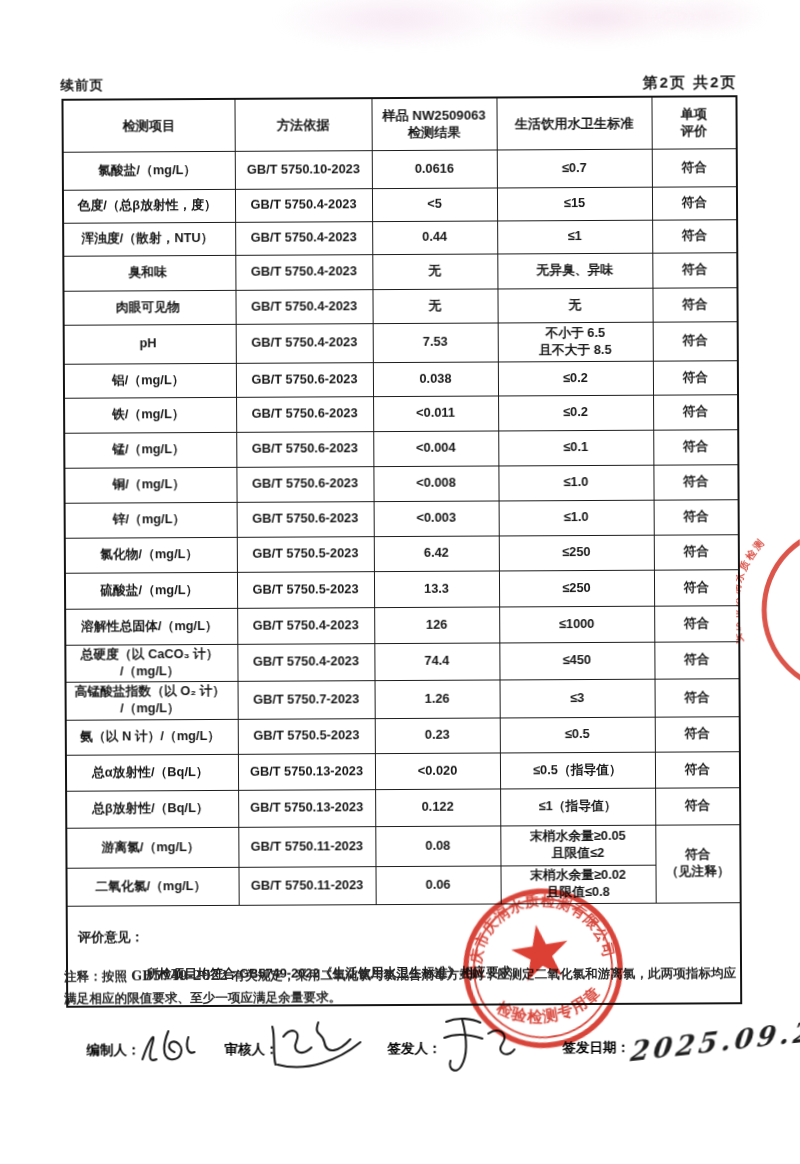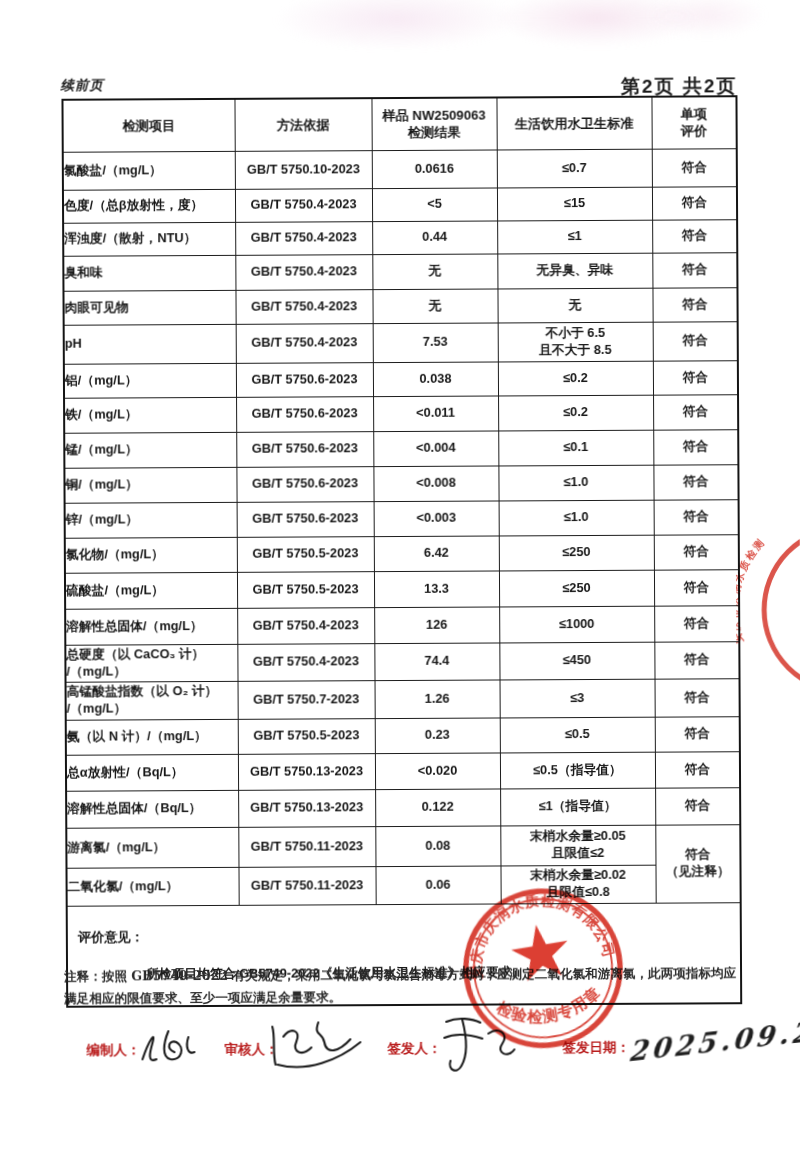--- a/index.html
+++ b/index.html
@@ -10,48 +10,48 @@
   }
   .doc{position:absolute;inset:0;transform:rotate(-0.3deg);transform-origin:50% 50%;}
   .smudge{position:absolute;pointer-events:none;filter:blur(3px);}
   .smudge.s1{left:275px;top:-12px;width:250px;height:62px;
     background:radial-gradient(ellipse at center,rgba(233,196,224,0.34),rgba(233,196,224,0) 70%);}
   .smudge.s2{left:495px;top:-10px;width:210px;height:58px;
     background:radial-gradient(ellipse at center,rgba(236,198,222,0.42),rgba(236,198,222,0) 70%);}
   .smudge.s3{left:650px;top:-6px;width:120px;height:46px;
     background:radial-gradient(ellipse at center,rgba(238,205,226,0.30),rgba(238,205,226,0) 70%);}
 
-  .top-note{position:absolute;left:63px;top:75px;font-size:13.5px;font-weight:700;letter-spacing:1px;font-style:italic;}
-  .page-ind{position:absolute;right:60px;top:75px;font-size:19px;font-weight:700;letter-spacing:2px;}
+  .top-note{position:absolute;left:63px;top:75px;font-size:13.5px;font-weight:700;letter-spacing:1px;}
+  .page-ind{position:absolute;right:60px;top:75px;font-size:15px;font-weight:700;letter-spacing:2px;}
 
   table.report{
     position:absolute;left:64px;top:97px;width:674px;
     border-collapse:collapse;table-layout:fixed;
     border:2.5px solid #141414;
   }
   table.report th,table.report td{
     border:1.4px solid #1d1d1d;
     padding:1px 4px;
     text-align:center;vertical-align:middle;
     font-size:12.8px;font-weight:700;line-height:1.3;
     white-space:pre-line;color:#181818;
   }
   table.report th{font-size:13.2px;}
-  table.report td.item{text-align:left;padding-left:0;}
+  table.report td.item{text-align:center;padding-left:0;}
   td.opinion-cell{text-align:left !important;vertical-align:top !important;padding:6px 10px !important;}
   .op-label{font-size:13.2px;font-weight:700;}
   .op-text{font-size:12.8px;font-weight:700;margin-left:68px;margin-top:4px;}
 
   .note-para{
     position:absolute;left:62px;top:964px;width:682px;
     font-size:12.6px;line-height:1.75;font-weight:600;color:#2a2a2a;
     font-family:"DejaVu Serif","Liberation Serif",serif;
   }
 
-  .sig-label{position:absolute;font-size:13.5px;font-weight:700;color:#b91c1c;}
+  .sig-label{position:absolute;font-size:13.5px;font-weight:700;color:#000000;}
   .sig{position:absolute;}
   .sig path{fill:none;stroke:#1c1c1c;stroke-width:2.1;stroke-linecap:round;stroke-linejoin:round;}
   .hand-date{
     position:absolute;left:628px;top:1026px;
     font-family:"DejaVu Serif","Liberation Serif",serif;font-style:italic;font-weight:700;
     font-size:27px;letter-spacing:4px;color:#1f1f1f;
     transform:rotate(-6deg) skewX(-14deg);
   }
 
   .stamp{position:absolute;left:456px;top:884px;width:170px;height:170px;
@@ -212,21 +212,21 @@
       <td>符合</td>
     </tr>
     <tr style="height:36px">
       <td class="item">总α放射性/（Bq/L）</td>
       <td>GB/T 5750.13-2023</td>
       <td>&lt;0.020</td>
       <td>≤0.5（指导值）</td>
       <td>符合</td>
     </tr>
     <tr style="height:37px">
-      <td class="item">溶解性总固体/（Bq/L）</td>
+      <td class="item">总β放射性/（Bq/L）</td>
       <td>GB/T 5750.13-2023</td>
       <td>0.122</td>
       <td>≤1（指导值）</td>
       <td>符合</td>
     </tr>
     <tr style="height:40px">
       <td class="item">游离氯/（mg/L）</td>
       <td>GB/T 5750.11-2023</td>
       <td>0.08</td>
       <td>末梢水余量≥0.05

